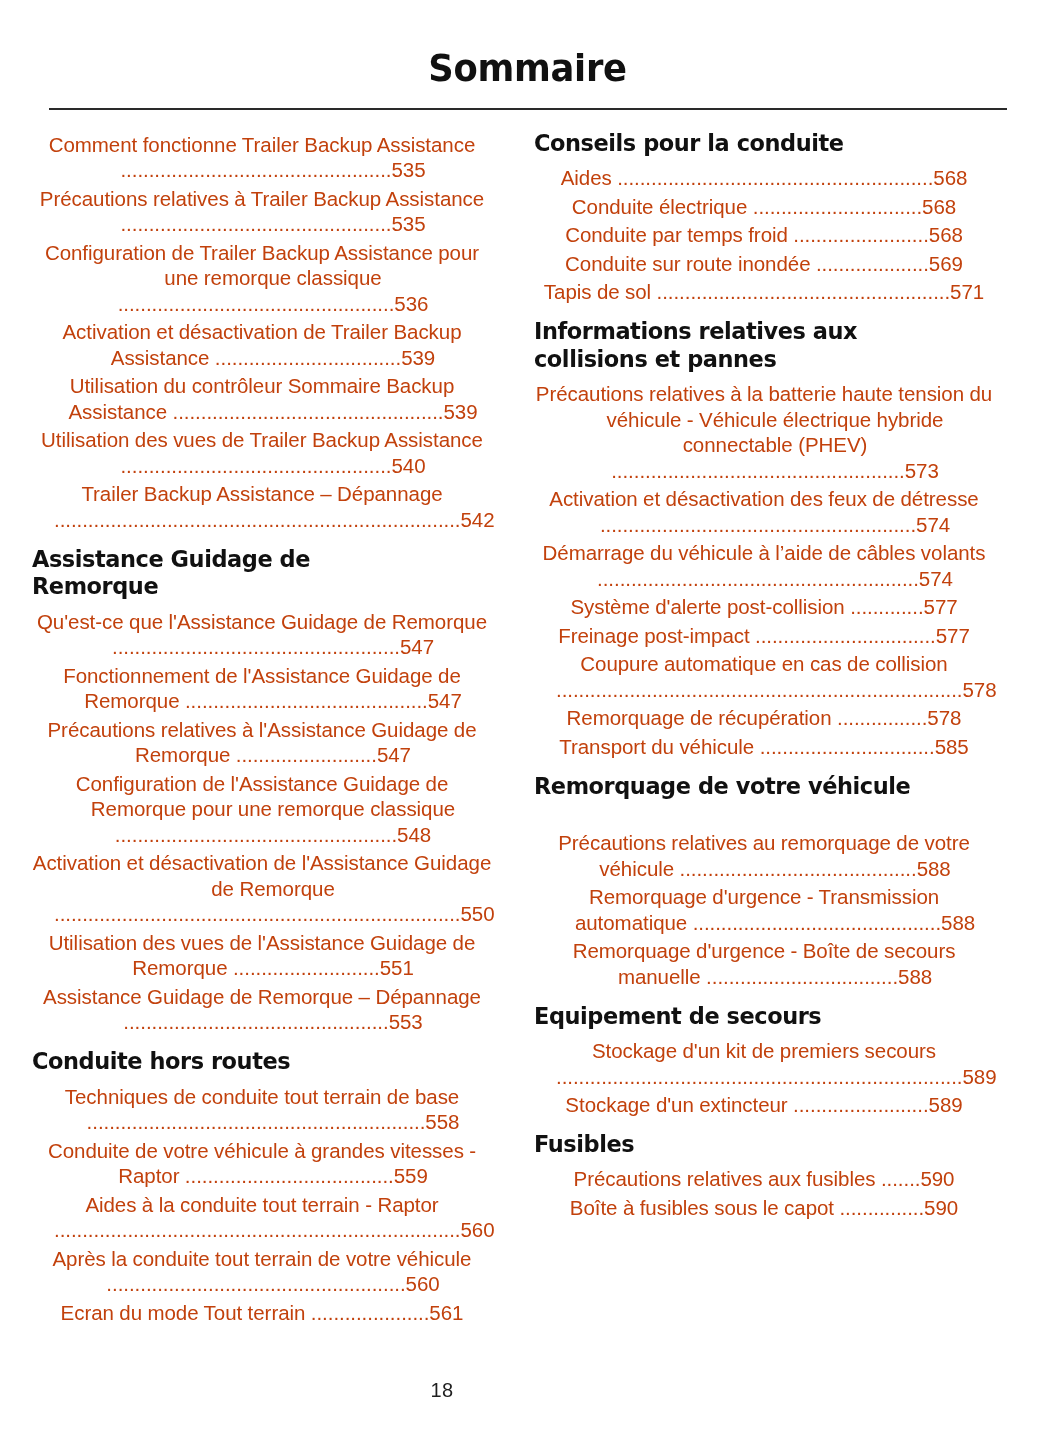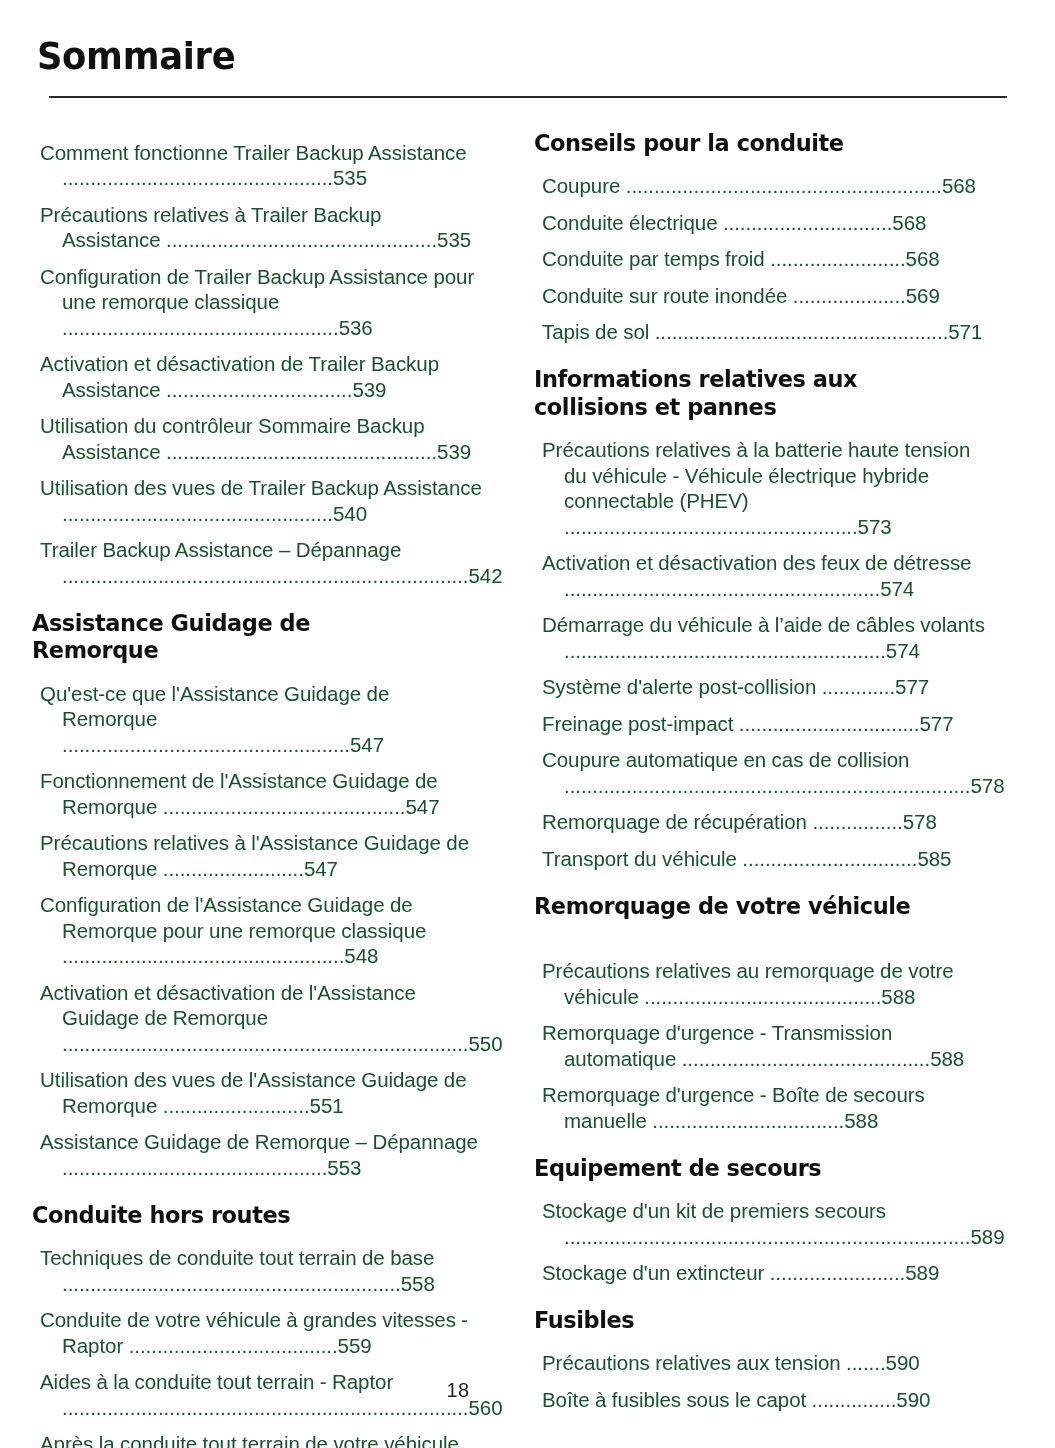--- a/index.html
+++ b/index.html
@@ -18,21 +18,22 @@
 
   .page {
     position: relative;
     width: 1055px;
     height: 1448px;
     box-sizing: border-box;
   }
 
   
   .page-header {
-    padding-top: 36px;
+    padding-top: 48px;
+    text-align: center;
   }
   .page-title {
     font-family: "DejaVu Sans", "Liberation Sans", sans-serif;
     font-weight: 700;
     font-size: 38px;
     letter-spacing: -0.3px;
     color: #111111;
     line-height: 1.1;
     margin: 0;
     transform: scaleX(0.93);
@@ -78,34 +79,35 @@
     padding-top: 0;
   }
   .section-heading.extra-gap-below {
     padding-bottom: 28px;
   }
 
   
   .toc-entry {
     font-size: 20.5px;
     line-height: 1.245;
-    color: #14532d;
-    margin: 8px;
+    color: #c2410c;
+    margin: 0;
     padding: 1.5px 0 1.5px 0;
     padding-left: 22px;
     text-indent: -22px;
     word-spacing: -0.2px;
     letter-spacing: -0.05px;
+    text-align: center;
   }
 
   
   .page-footer {
     position: absolute;
     bottom: 46px;
-    left: 16px;
+    left: 0;
     width: 884px;
     text-align: center;
   }
   .folio {
     font-size: 20px;
     color: #1f1f1f;
     letter-spacing: 0.5px;
   }
 </style>
 </head>
@@ -138,21 +140,21 @@
         <div class="toc-entry">Assistance Guidage de Remorque – Dépannage  ...............................................553</div>
         <div class="section-heading">Conduite hors routes</div>
         <div class="toc-entry">Techniques de conduite tout terrain de base ............................................................558</div>
         <div class="toc-entry">Conduite de votre véhicule à grandes vitesses - Raptor .....................................559</div>
         <div class="toc-entry">Aides à la conduite tout terrain - Raptor ........................................................................560</div>
         <div class="toc-entry">Après la conduite tout terrain de votre véhicule .....................................................560</div>
         <div class="toc-entry">Ecran du mode Tout terrain .....................561</div>
       </div>
     <div class="column" id="col-right">
         <div class="section-heading first">Conseils pour la conduite</div>
-        <div class="toc-entry">Coupure  ........................................................568</div>
+        <div class="toc-entry">Aides  ........................................................568</div>
         <div class="toc-entry">Conduite électrique ..............................568</div>
         <div class="toc-entry">Conduite par temps froid ........................568</div>
         <div class="toc-entry">Conduite sur route inondée ....................569</div>
         <div class="toc-entry">Tapis de sol ....................................................571</div>
         <div class="section-heading">Informations relatives aux
   collisions et pannes</div>
         <div class="toc-entry">Précautions relatives à la batterie haute tension du véhicule - Véhicule électrique hybride connectable (PHEV)  ....................................................573</div>
         <div class="toc-entry">Activation et désactivation des feux de détresse ........................................................574</div>
         <div class="toc-entry">Démarrage du véhicule à l’aide de câbles volants  .........................................................574</div>
         <div class="toc-entry">Système d'alerte post-collision .............577</div>
@@ -161,21 +163,21 @@
         <div class="toc-entry">Remorquage de récupération ................578</div>
         <div class="toc-entry">Transport du véhicule ...............................585</div>
         <div class="section-heading extra-gap-below">Remorquage de votre véhicule</div>
         <div class="toc-entry">Précautions relatives au remorquage de votre véhicule ..........................................588</div>
         <div class="toc-entry">Remorquage d'urgence - Transmission automatique ............................................588</div>
         <div class="toc-entry">Remorquage d'urgence - Boîte de secours manuelle ..................................588</div>
         <div class="section-heading">Equipement de secours</div>
         <div class="toc-entry">Stockage d'un kit de premiers secours ........................................................................589</div>
         <div class="toc-entry">Stockage d'un extincteur ........................589</div>
         <div class="section-heading">Fusibles</div>
-        <div class="toc-entry">Précautions relatives aux tension .......590</div>
+        <div class="toc-entry">Précautions relatives aux fusibles .......590</div>
         <div class="toc-entry">Boîte à fusibles sous le capot ...............590</div>
       </div>
   </div>
 
   <div class="page-footer">
     <span class="folio">18</span>
   </div>
 
 </div>
 

